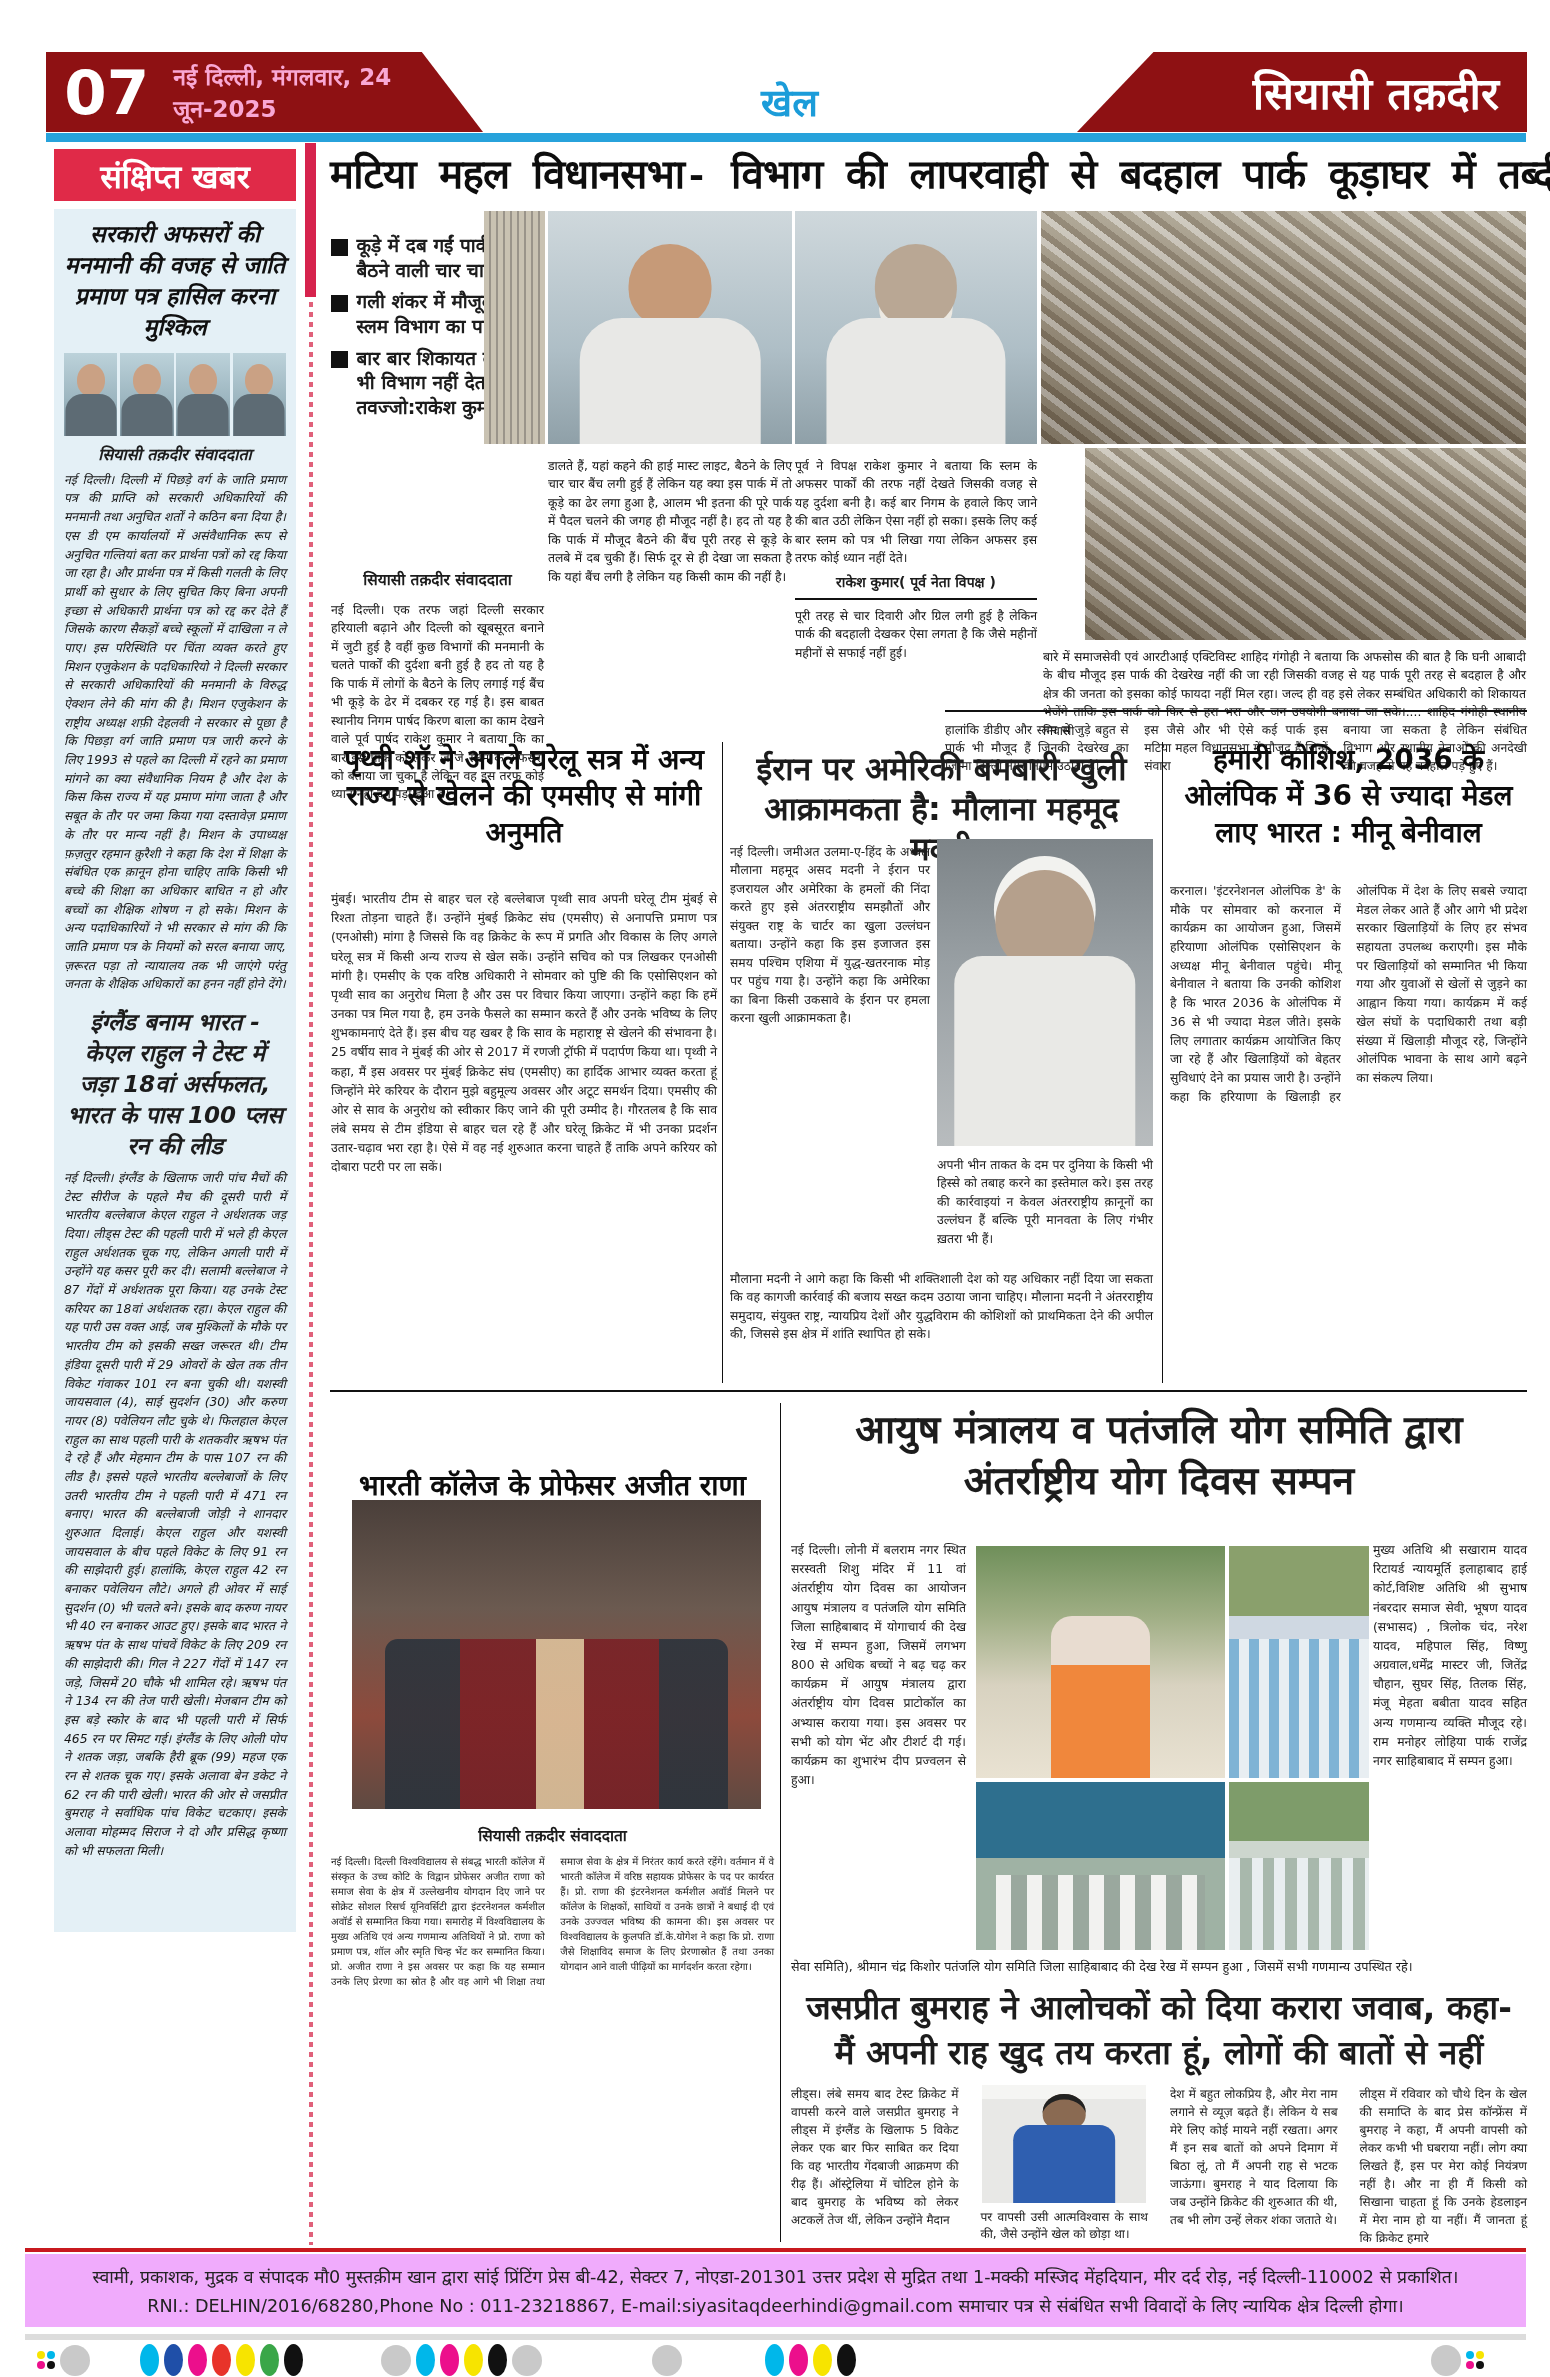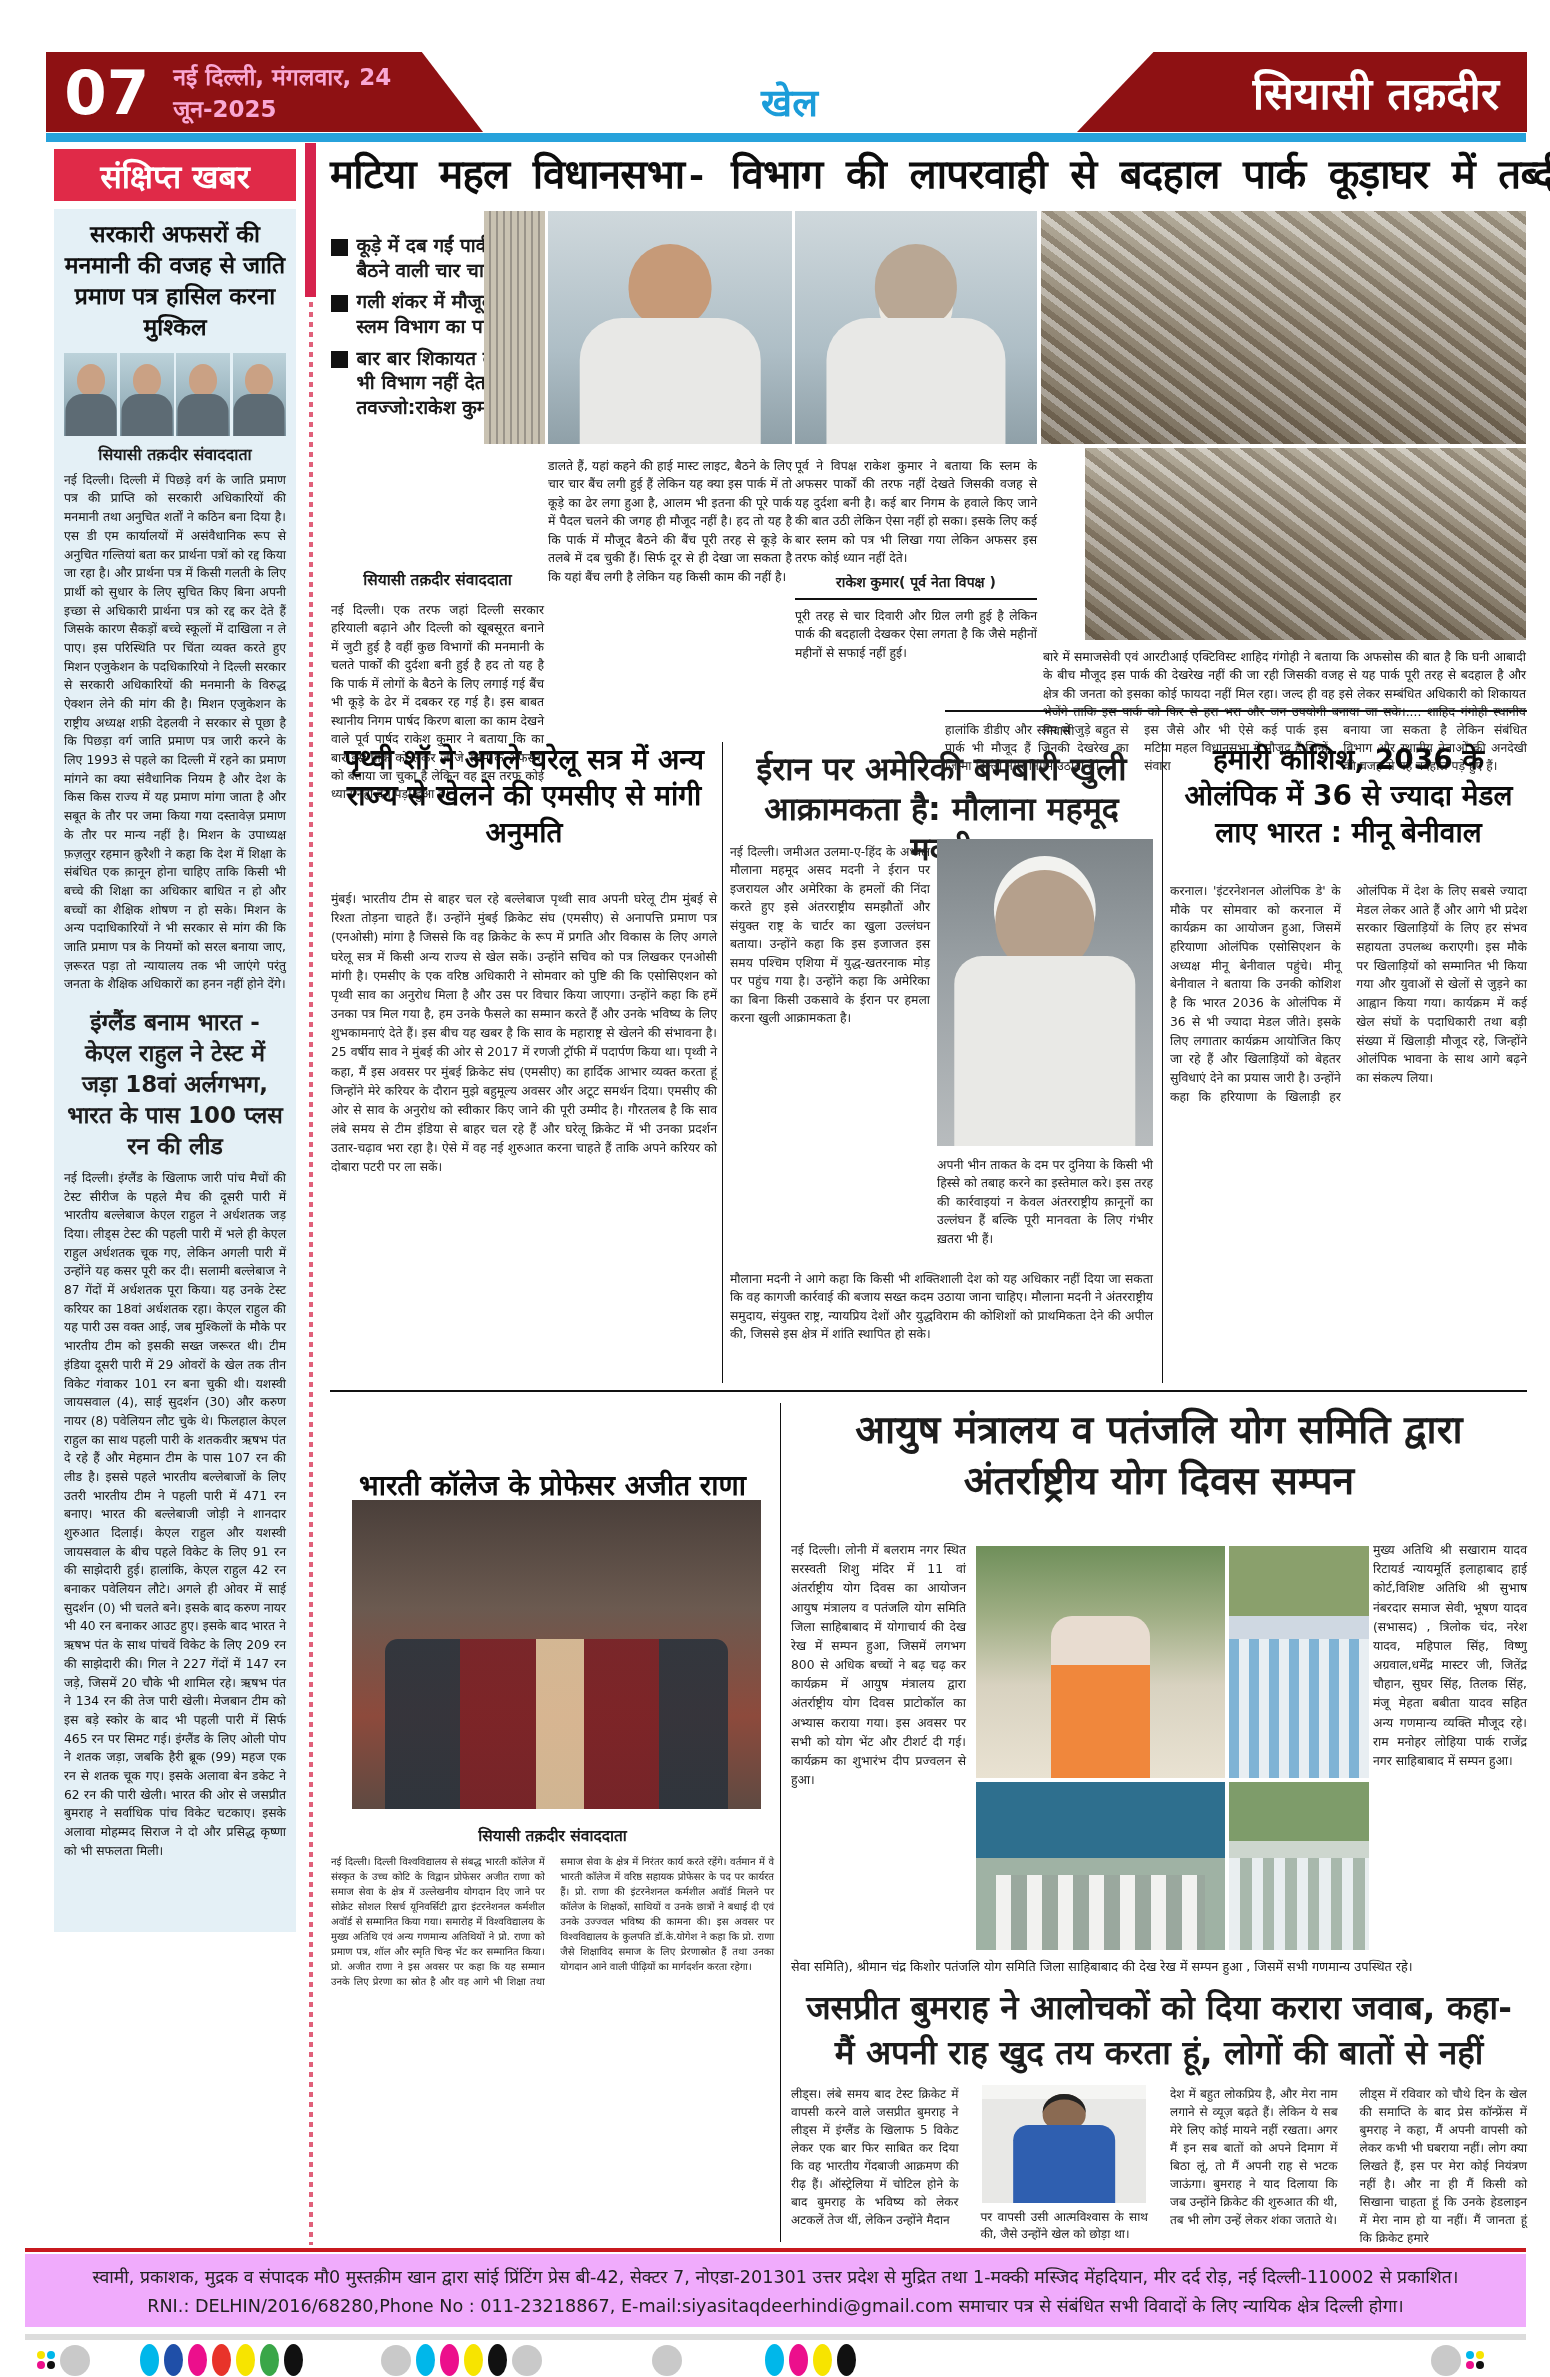--- a/index.html
+++ b/index.html
@@ -18,21 +18,21 @@
   .hdr-banner-right { position:absolute; left:1077px; top:52px; width:450px; height:80px;
     background:#8e1113; clip-path:polygon(17% 0,100% 0,100% 100%,0 100%);
     display:flex; align-items:center; justify-content:flex-end; padding-right:28px; }
   .hdr-masthead { color:#fff; font-size:44px; font-weight:bold; }
   .hdr-bluebar { position:absolute; left:46px; top:133px; width:1480px; height:8.5px; background:#27a2db; }
 
   
   .kicker { position:absolute; left:54px; top:149px; width:242px; height:52px; background:#e02a48;
     color:#fff; font-size:32px; font-weight:bold; display:flex; align-items:center; justify-content:center; }
   .side-panel { position:absolute; left:54px; top:209px; width:242px; height:1723px;
-    background:#e4f0f6; padding:10px 10px; }
+    background:#e4f0f6; padding:10px 10px;font-style:italic; }
   .side-h1 { font-size:23px; font-weight:bold; text-align:center; line-height:1.35; color:#101010; }
   .side-photos { display:flex; gap:2.8px; margin:10px 0 7px 0; }
   .side-photo { flex:1; height:83px; position:relative; overflow:hidden;
     background:linear-gradient(180deg,#bcd2da 0%,#9db6c0 55%,#7e95a0 100%); }
   .side-photo::before { content:""; position:absolute; left:50%; top:11.3px; transform:translateX(-50%);
     width:28px; height:32px; border-radius:50% 50% 46% 46%; background:#caa184; }
   .side-photo::after { content:""; position:absolute; left:50%; top:41px; transform:translateX(-50%);
     width:51px; height:42px; border-radius:17px 17px 0 0; background:#5d6b74; }
   .byline { text-align:center; font-weight:bold; font-size:16px; margin:5.6px 0; }
   .side-body { font-size:12.3px; line-height:1.52; text-align:justify; color:#151515; }
@@ -164,21 +164,21 @@
   <div class="side-panel">
     <div class="side-h1">सरकारी अफसरों की मनमानी की वजह से जाति प्रमाण पत्र हासिल करना मुश्किल</div>
     <div class="side-photos">
       <div class="side-photo"></div>
       <div class="side-photo"></div>
       <div class="side-photo"></div>
       <div class="side-photo"></div>
     </div>
     <div class="byline">सियासी तक़दीर संवाददाता</div>
     <div class="side-body">नई दिल्ली। दिल्ली में पिछड़े वर्ग के जाति प्रमाण पत्र की प्राप्ति को सरकारी अधिकारियों की मनमानी तथा अनुचित शर्तों ने कठिन बना दिया है। एस डी एम कार्यालयों में असंवैधानिक रूप से अनुचित गल्तियां बता कर प्रार्थना पत्रों को रद्द किया जा रहा है। और प्रार्थना पत्र में किसी गलती के लिए प्रार्थी को सुधार के लिए सुचित किए बिना अपनी इच्छा से अधिकारी प्रार्थना पत्र को रद्द कर देते हैं जिसके कारण सैकड़ों बच्चे स्कूलों में दाखिला न ले पाए। इस परिस्थिति पर चिंता व्यक्त करते हुए मिशन एजुकेशन के पदधिकारियो ने दिल्ली सरकार से सरकारी अधिकारियों की मनमानी के विरुद्ध ऐक्शन लेने की मांग की है। मिशन एजुकेशन के राष्ट्रीय अध्यक्ष शफ़ी देहलवी ने सरकार से पूछा है कि पिछड़ा वर्ग जाति प्रमाण पत्र जारी करने के लिए 1993 से पहले का दिल्ली में रहने का प्रमाण मांगने का क्या संवैधानिक नियम है और देश के किस किस राज्य में यह प्रमाण मांगा जाता है और सबूत के तौर पर जमा किया गया दस्तावेज़ प्रमाण के तौर पर मान्य नहीं है। मिशन के उपाध्यक्ष फ़ज़लुर रहमान क़ुरैशी ने कहा कि देश में शिक्षा के संबंधित एक क़ानून होना चाहिए ताकि किसी भी बच्चे की शिक्षा का अधिकार बाधित न हो और बच्चों का शैक्षिक शोषण न हो सके। मिशन के अन्य पदाधिकारियों ने भी सरकार से मांग की कि जाति प्रमाण पत्र के नियमों को सरल बनाया जाए, ज़रूरत पड़ा तो न्यायालय तक भी जाएंगे परंतु जनता के शैक्षिक अधिकारों का हनन नहीं होने देंगे।</div>
-    <div class="side-h2">इंग्लैंड बनाम भारत - केएल राहुल ने टेस्ट में जड़ा 18वां अर्लगभग, भारत के पास 100 प्लस रन की लीड</div>
+    <div class="side-h2">इंग्लैंड बनाम भारत - केएल राहुल ने टेस्ट में जड़ा 18वां अर्सफलत, भारत के पास 100 प्लस रन की लीड</div>
     <div class="side-body">नई दिल्ली। इंग्लैंड के खिलाफ जारी पांच मैचों की टेस्ट सीरीज के पहले मैच की दूसरी पारी में भारतीय बल्लेबाज केएल राहुल ने अर्धशतक जड़ दिया। लीड्स टेस्ट की पहली पारी में भले ही केएल राहुल अर्धशतक चूक गए, लेकिन अगली पारी में उन्होंने यह कसर पूरी कर दी। सलामी बल्लेबाज ने 87 गेंदों में अर्धशतक पूरा किया। यह उनके टेस्ट करियर का 18वां अर्धशतक रहा। केएल राहुल की यह पारी उस वक्त आई, जब मुश्किलों के मौके पर भारतीय टीम को इसकी सख्त जरूरत थी। टीम इंडिया दूसरी पारी में 29 ओवरों के खेल तक तीन विकेट गंवाकर 101 रन बना चुकी थी। यशस्वी जायसवाल (4), साई सुदर्शन (30) और करुण नायर (8) पवेलियन लौट चुके थे। फिलहाल केएल राहुल का साथ पहली पारी के शतकवीर ऋषभ पंत दे रहे हैं और मेहमान टीम के पास 107 रन की लीड है। इससे पहले भारतीय बल्लेबाजों के लिए उतरी भारतीय टीम ने पहली पारी में 471 रन बनाए। भारत की बल्लेबाजी जोड़ी ने शानदार शुरुआत दिलाई। केएल राहुल और यशस्वी जायसवाल के बीच पहले विकेट के लिए 91 रन की साझेदारी हुई। हालांकि, केएल राहुल 42 रन बनाकर पवेलियन लौटे। अगले ही ओवर में साई सुदर्शन (0) भी चलते बने। इसके बाद करुण नायर भी 40 रन बनाकर आउट हुए। इसके बाद भारत ने ऋषभ पंत के साथ पांचवें विकेट के लिए 209 रन की साझेदारी की। गिल ने 227 गेंदों में 147 रन जड़े, जिसमें 20 चौके भी शामिल रहे। ऋषभ पंत ने 134 रन की तेज पारी खेली। मेजबान टीम को इस बड़े स्कोर के बाद भी पहली पारी में सिर्फ 465 रन पर सिमट गई। इंग्लैंड के लिए ओली पोप ने शतक जड़ा, जबकि हैरी ब्रूक (99) महज एक रन से शतक चूक गए। इसके अलावा बेन डकेट ने 62 रन की पारी खेली। भारत की ओर से जसप्रीत बुमराह ने सर्वाधिक पांच विकेट चटकाए। इसके अलावा मोहम्मद सिराज ने दो और प्रसिद्ध कृष्णा को भी सफलता मिली।</div>
   </div>
 
   <div class="accent-bar"></div>
   <div class="dotted-div"></div>
 
   <div class="lead-headline">मटिया महल विधानसभा- विभाग की लापरवाही से बदहाल पार्क कूड़ाघर में तब्दील</div>
 
   <div class="lead-bullets">
     <div class="bullet-row">

